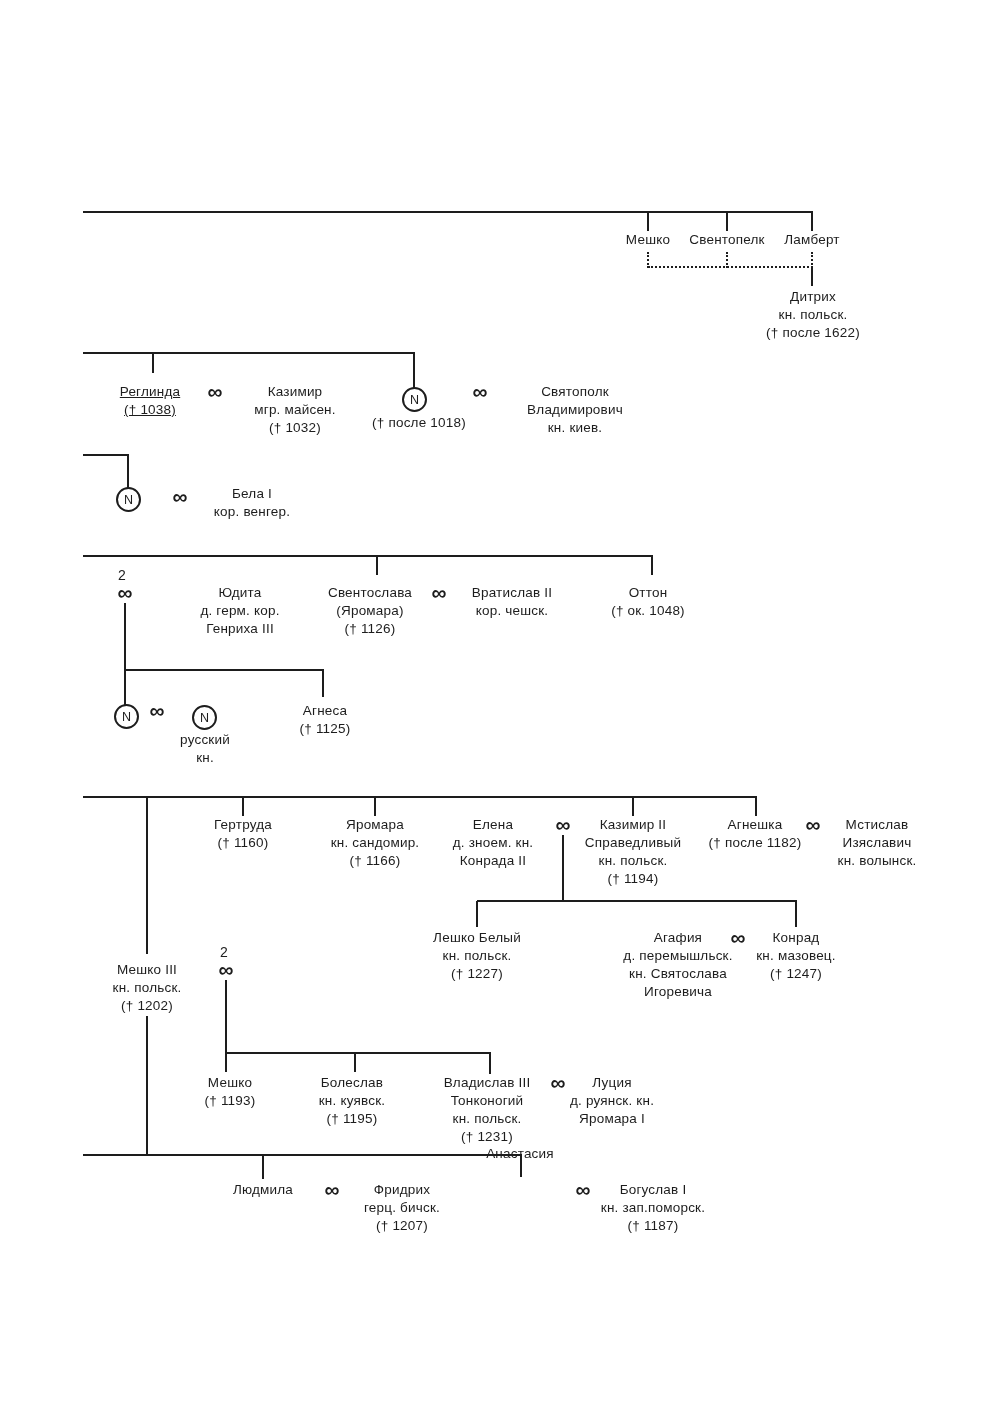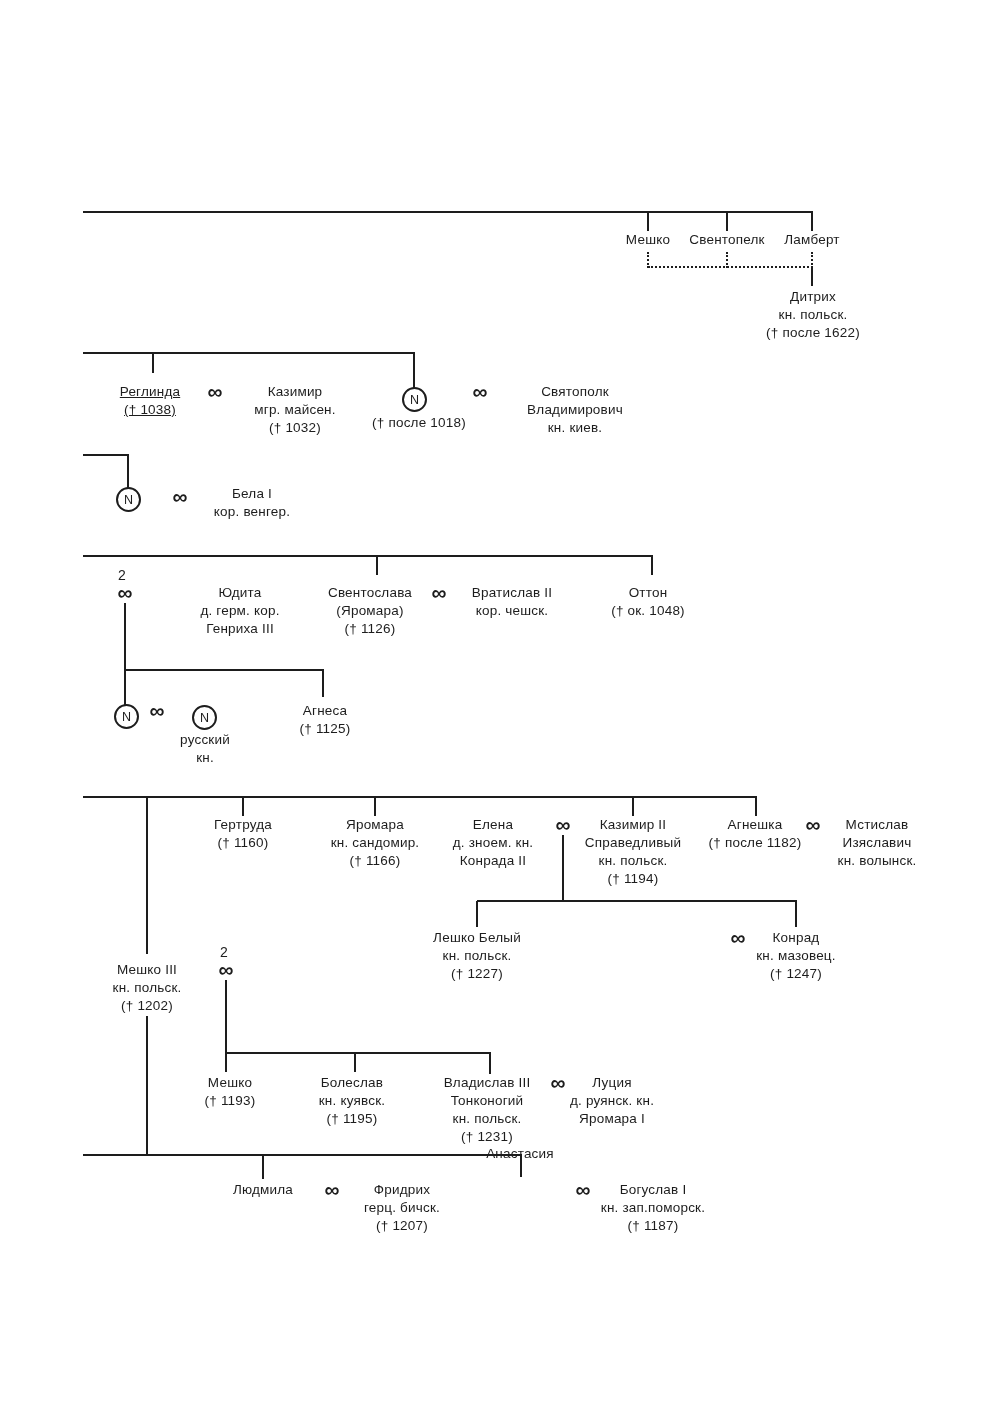--- a/index.html
+++ b/index.html
@@ -187,20 +187,26 @@
     <div class="person" style="left: 877px; top: 816px;">
       <div>Мстислав</div>
       <div>Изяславич</div>
       <div>кн. волынск.</div>
     </div>
     <div class="person" style="left: 477px; top: 929px;">
       <div>Лешко Белый</div>
       <div>кн. польск.</div>
       <div>(† 1227)</div>
     </div>
+    <div class="person" style="left: 678px; top: 929px;">
+      <div>Агафия</div>
+      <div>д. перемышльск.</div>
+      <div>кн. Святослава</div>
+      <div>Игоревича</div>
+    </div>
     <div class="person" style="left: 796px; top: 929px;">
       <div>Конрад</div>
       <div>кн. мазовец.</div>
       <div>(† 1247)</div>
     </div>
     <div class="person" style="left: 147px; top: 961px;">
       <div>Мешко III</div>
       <div>кн. польск.</div>
       <div>(† 1202)</div>
     </div>

